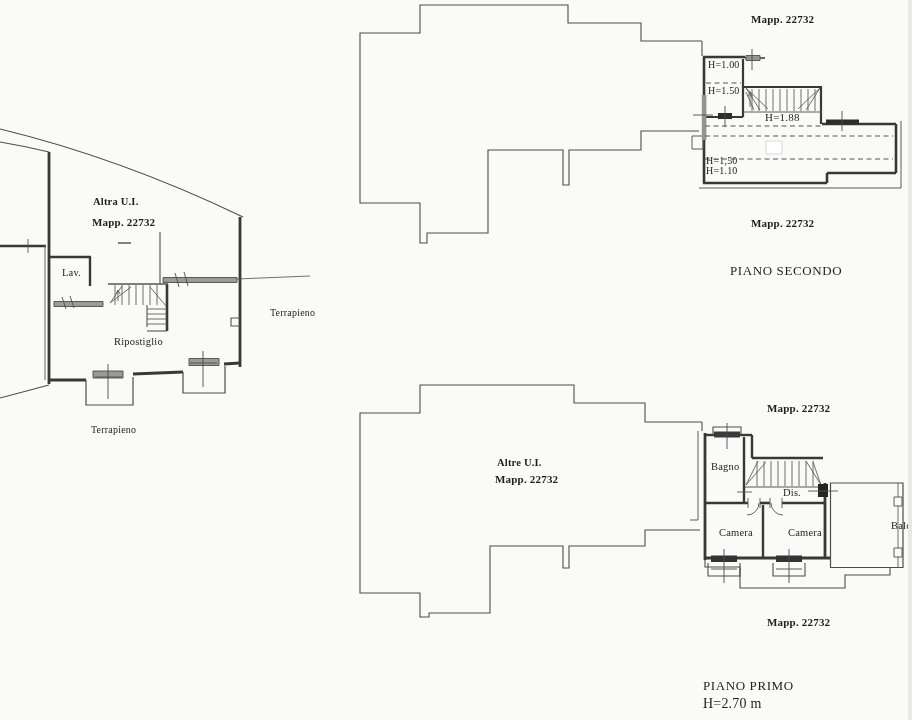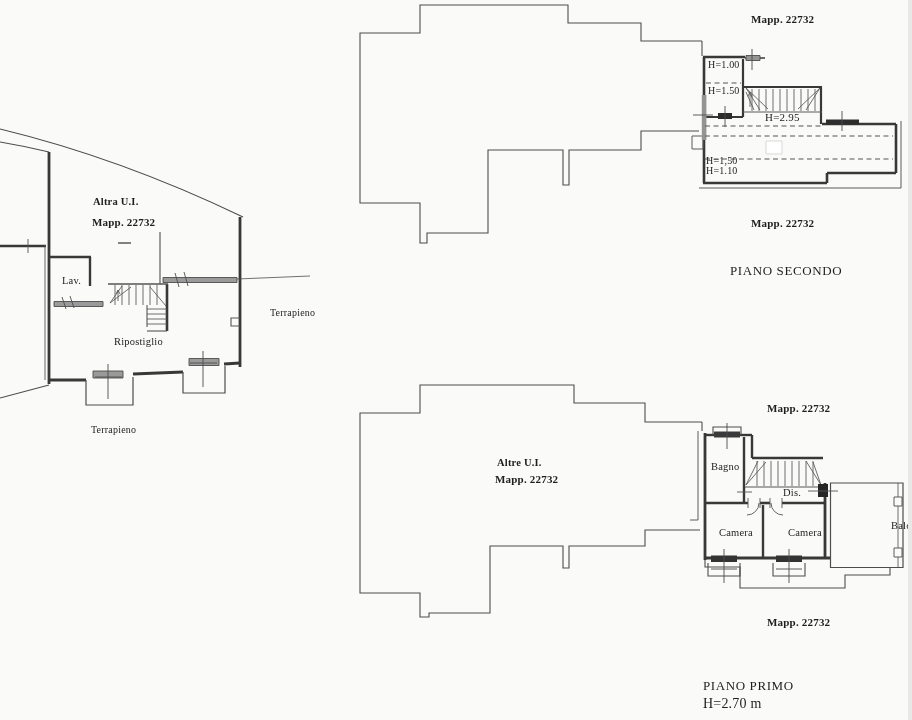--- a/index.html
+++ b/index.html
@@ -203,29 +203,29 @@
         <path d="M183,372 L183,393 L225,393 L225,366" stroke-width="1.2"></path>
         <rect x="189" y="358.5" width="30" height="7" fill="#9a9a9a"></rect>
         <path d="M203,351 L203,387 M190,363 L217,363"></path>
       </g>
     </g>
   </svg>
 
   <span class="lbl sz11 b" style="left:751px;top:13px;">Mapp. 22732</span>
   <span class="lbl sz95" style="left:708px;top:59px;">H=1.00</span>
   <span class="lbl sz95" style="left:708px;top:85px;">H=1.50</span>
-  <span class="lbl sz11" style="left:765px;top:111px;">H=2.95</span>
+  <span class="lbl sz11" style="left:765px;top:111px;">H=1.88</span>
   <span class="lbl sz10" style="left:706px;top:147px;margin-top:8px;">H=1,50</span>
   <span class="lbl sz10" style="left:706px;top:165px;text-align:center;">H=1.10</span>
   <span class="lbl sz11 b" style="left:751px;top:217px;">Mapp. 22732</span>
   <span class="lbl sz13" style="left:702px;top:263px;margin-left:28px;">PIANO SECONDO</span>
 
   <span class="lbl sz105 b" style="left:93px;top:196px;">Altra U.I.</span>
   <span class="lbl sz11 b" style="left:92px;top:216px;">Mapp. 22732</span>
-  <span class="lbl sz105" style="left:62px;top:267px;margin-top:8px;">Lav.</span>
+  <span class="lbl sz105" style="left:62px;top:267px;">Lav.</span>
   <span class="lbl sz105" style="left:114px;top:336px;">Ripostiglio</span>
   <span class="lbl sz10" style="left:270px;top:307px;">Terrapieno</span>
   <span class="lbl sz10" style="left:91px;top:424px;">Terrapieno</span>
 
   <span class="lbl sz11 b" style="left:767px;top:402px;">Mapp. 22732</span>
   <span class="lbl sz105 b" style="left:497px;top:457px;">Altre U.I.</span>
   <span class="lbl sz11 b" style="left:495px;top:473px;">Mapp. 22732</span>
   <span class="lbl sz105" style="left:711px;top:461px;">Bagno</span>
   <span class="lbl sz105" style="left:783px;top:487px;">Dis.</span>
   <span class="lbl sz105" style="left:719px;top:527px;">Camera</span>

